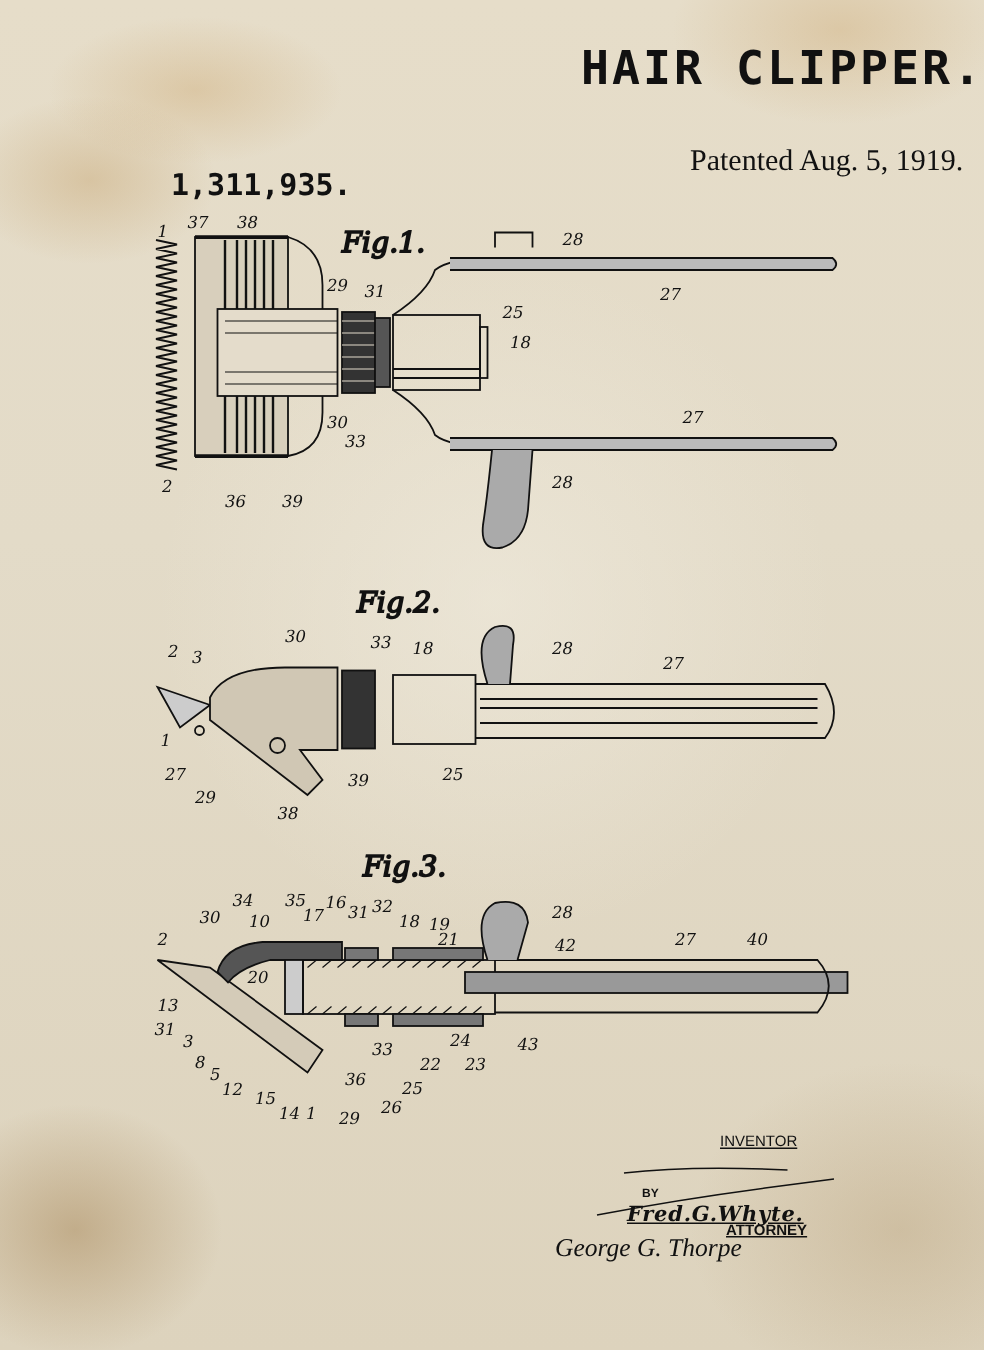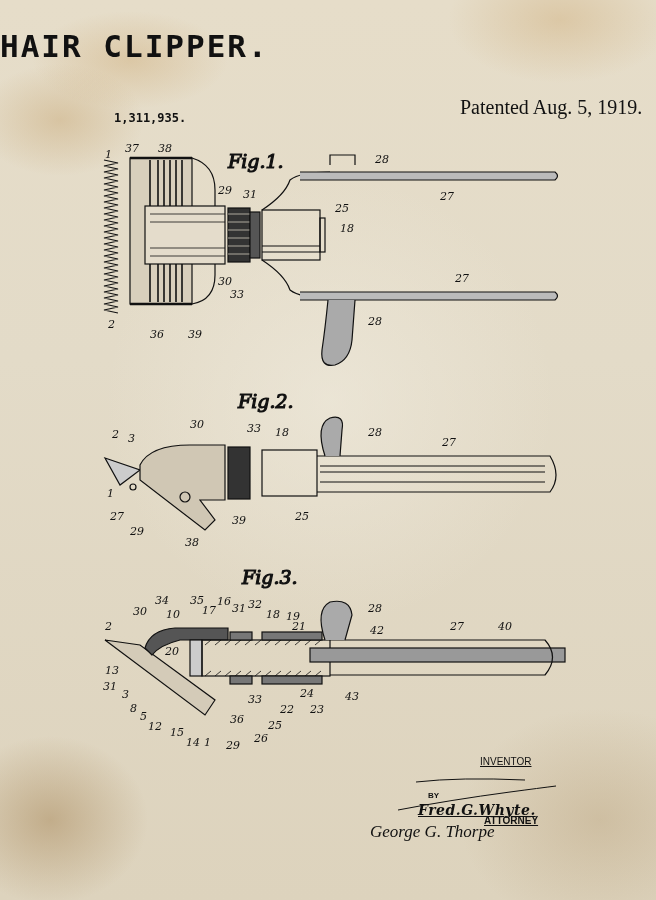--- a/index.html
+++ b/index.html
@@ -14,27 +14,27 @@
     background:
       radial-gradient(ellipse 120px 80px at 60px 120px, rgba(190,150,90,0.35), transparent 70%),
       radial-gradient(ellipse 140px 70px at 130px 60px, rgba(200,160,100,0.35), transparent 70%),
       radial-gradient(ellipse 160px 90px at 560px 20px, rgba(200,160,100,0.35), transparent 70%),
       radial-gradient(ellipse 140px 120px at 50px 820px, rgba(160,125,75,0.45), transparent 70%),
       radial-gradient(ellipse 200px 160px at 600px 820px, rgba(170,140,95,0.30), transparent 70%),
       radial-gradient(ellipse 300px 300px at 330px 400px, rgba(240,235,222,0.6), transparent 75%),
       linear-gradient(180deg, #e6ddc9 0%, #e3dbc8 40%, #ddd3bd 100%);
   }
   .title {
-    position: absolute; left: 0; width: 656px; top: 28px; text-align: left;
+    position: absolute; left: 0; width: 656px; top: 28px; text-align: right;
     font-family: "DejaVu Sans Mono", monospace; font-weight: bold;
     font-size: 31px; letter-spacing: 2px; color: #111;
   }
   .patno {
     position: absolute; left: 114px; top: 111px;
-    font-family: "DejaVu Sans Mono", monospace; font-weight: bold; font-size: 12px;
+    font-family: "DejaVu Sans Mono", monospace; font-weight: bold; font-size: 20px;
   }
   .patdate {
     position: absolute; left: 428px; top: 96px;
     font-family: "Liberation Serif", serif; font-size: 20px; margin-left: 32px;
   }
   svg.draw { position: absolute; left: 0; top: 0; }
   .lbl { font-family: "DejaVu Serif", serif; font-style: italic; font-size: 11px; fill: #111; }
   .figlbl { font-family: "DejaVu Serif", serif; font-style: italic; font-size: 19px; fill: #111; }
   .sig { position: absolute; }
   .inv-label { left: 480px; top: 756px; font-family: "Liberation Sans", sans-serif; font-weight: normal; font-size: 10px; text-decoration: underline; }

